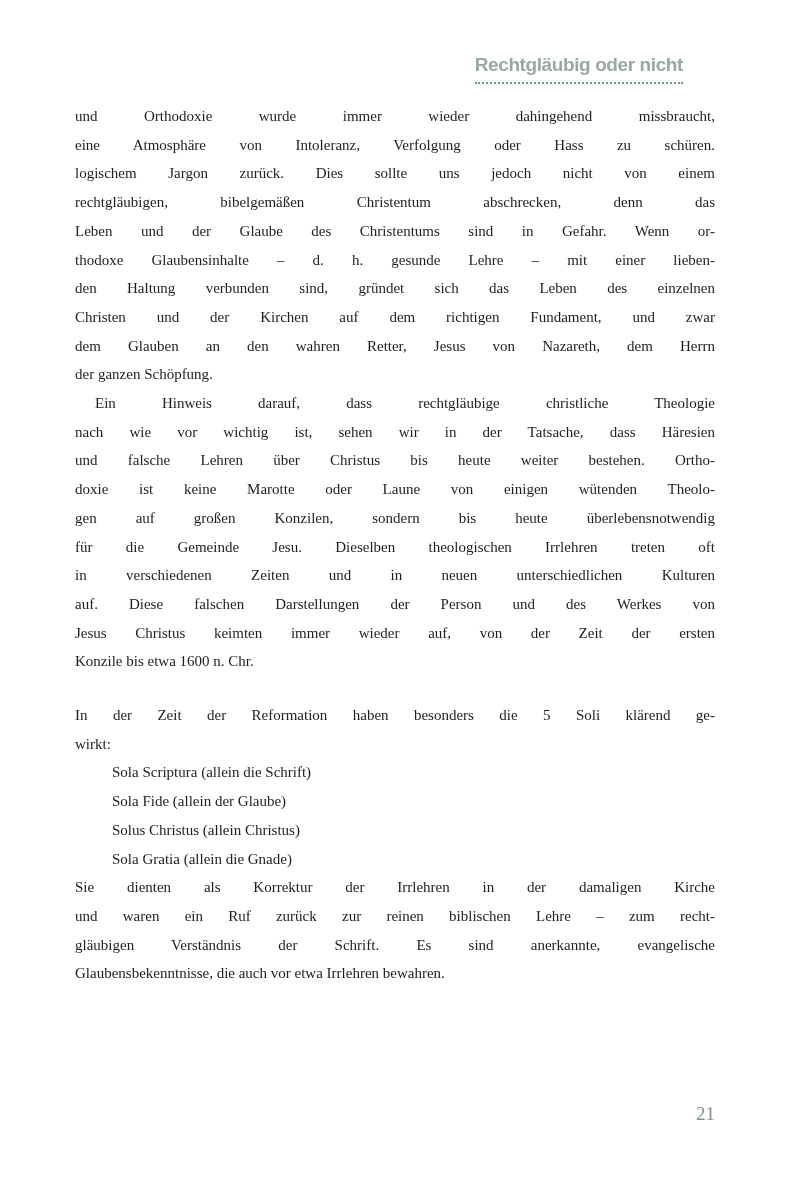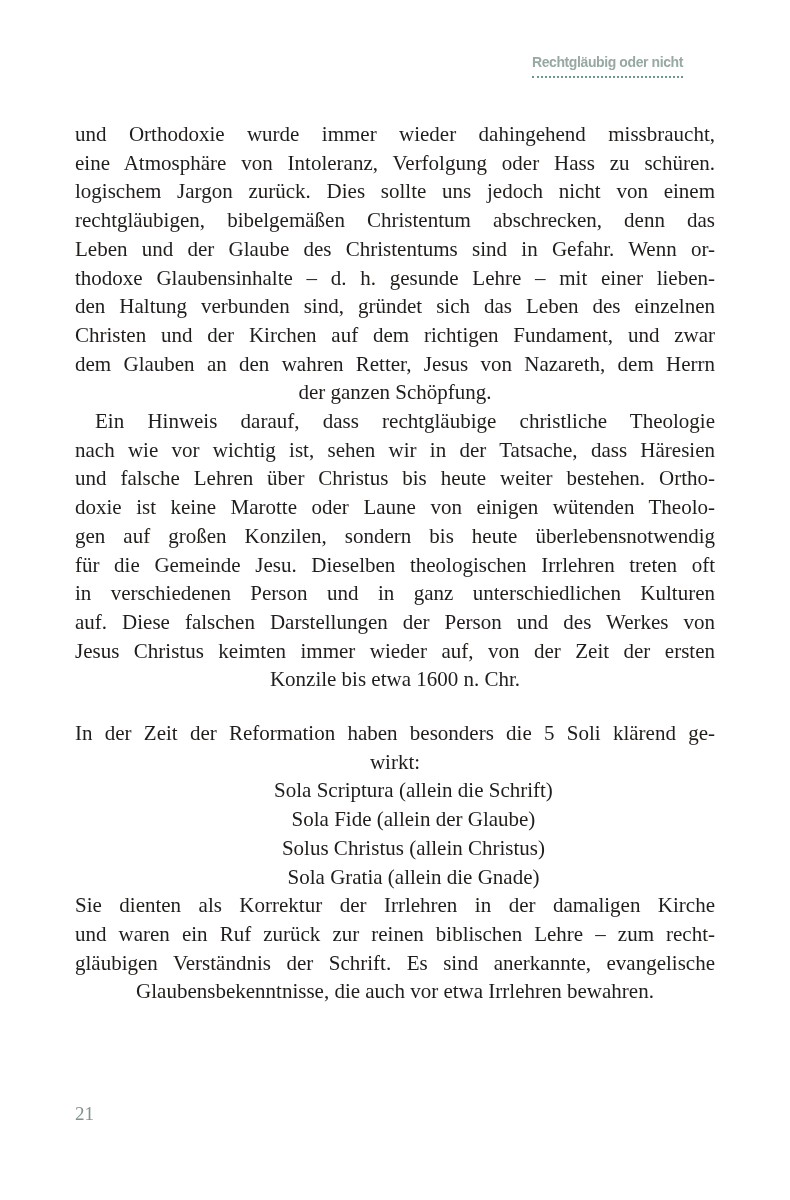--- a/index.html
+++ b/index.html
@@ -19,63 +19,63 @@
     inset: 0;
     background: var(--background, #ffffff);
   }
   
   .running-header {
     position: absolute;
     top: 54px;
     right: 107px;
     font-family: "Liberation Sans", sans-serif;
     font-weight: bold;
-    font-size: 14px;
+    font-size: 19px;
     line-height: 1.2;
     letter-spacing: -0.4px;
     color: var(--header-text, #98a8a3);
   }
   .running-header .hdr-text {
     display: inline-block;
     border-bottom: 2px dotted var(--header-dots, #6d988f);
     padding-bottom: 5px;
   }
   
   .text-body {
     position: absolute;
     left: 75px;
-    top: 120px;
+    top: 102px;
     width: 640px;
-    font-size: 21px;
+    font-size: 15px;
     line-height: 28.7px;
     color: var(--body-text, #201d1b);
   }
   .block { margin: 0; }
   .block.gap { margin-top: 25px; }
   .line {
-    text-align: center;
+    text-align: left;
     white-space: normal;
   }
   .line.j {
     text-align: justify;
     text-align-last: justify;
   }
   .line.indent {
     text-indent: 20px;
   }
   .block.list .line {
     padding-left: 37px;
   }
   
   .page-number {
     position: absolute;
     left: 75px;
     top: 1103px;
     width: 640px;
-    text-align: left;
+    text-align: right;
     font-size: 19px;
     line-height: 1.2;
     color: var(--page-number, #7f928d);
   }
 </style>
 </head>
 <body>
 
 <div class="book-page">
 
@@ -96,21 +96,21 @@
         <div class="line j">dem Glauben an den wahren Retter, Jesus von Nazareth, dem Herrn</div>
         <div class="line">der ganzen Schöpfung.</div>
       </div>
       <div class="block paragraph">
         <div class="line j indent">Ein Hinweis darauf, dass rechtgläubige christliche Theologie</div>
         <div class="line j">nach wie vor wichtig ist, sehen wir in der Tatsache, dass Häresien</div>
         <div class="line j">und falsche Lehren über Christus bis heute weiter bestehen. Ortho-</div>
         <div class="line j">doxie ist keine Marotte oder Laune von einigen wütenden Theolo-</div>
         <div class="line j">gen auf großen Konzilen, sondern bis heute überlebensnotwendig</div>
         <div class="line j">für die Gemeinde Jesu. Dieselben theologischen Irrlehren treten oft</div>
-        <div class="line j">in verschiedenen Person und in ganz unterschiedlichen Kulturen</div>
+        <div class="line j">in verschiedenen Zeiten und in neuen unterschiedlichen Kulturen</div>
         <div class="line j">auf. Diese falschen Darstellungen der Person und des Werkes von</div>
         <div class="line j">Jesus Christus keimten immer wieder auf, von der Zeit der ersten</div>
         <div class="line">Konzile bis etwa 1600 n. Chr.</div>
       </div>
       <div class="block paragraph gap">
         <div class="line j">In der Zeit der Reformation haben besonders die 5 Soli klärend ge-</div>
         <div class="line">wirkt:</div>
       </div>
       <div class="block list">
         <div class="line">Sola Scriptura (allein die Schrift)</div>

